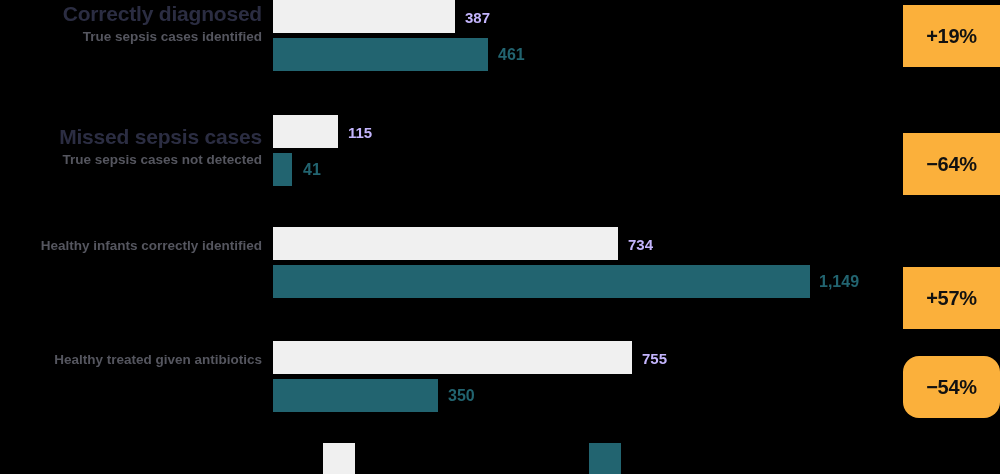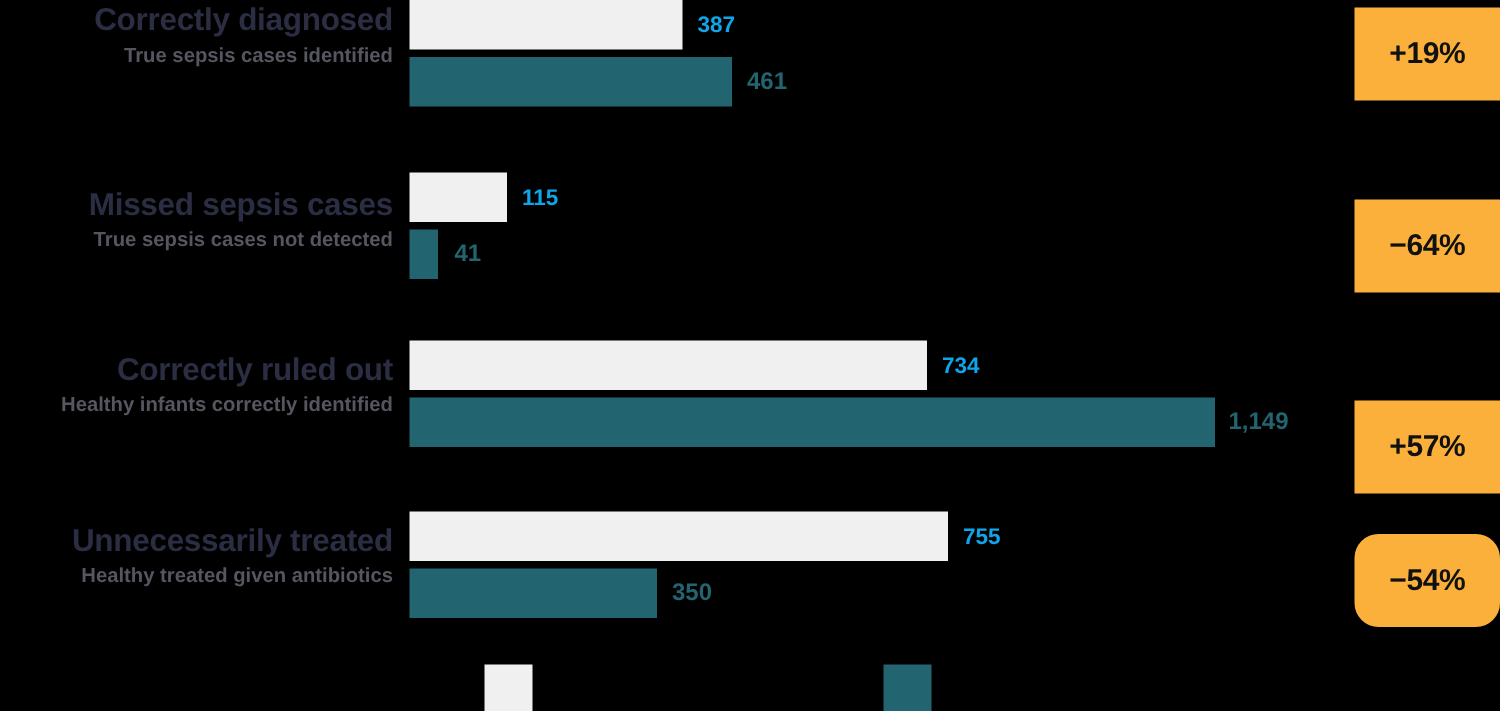--- a/index.html
+++ b/index.html
@@ -33,21 +33,21 @@
   .bars{position:absolute;left:273px;top:0;}
   .barrow{position:relative;height:33px;}
   .barrow + .barrow{margin-top:5px;}
   .bar{position:absolute;left:0;top:0;height:33px;}
   .bar.base{background:#f0f0f0;}
   .bar.comp{background:#226470;}
   .val{
     position:absolute;top:50%;transform:translateY(-50%);
     font-size:15px;font-weight:bold;white-space:nowrap;
   }
-  .val.base{color:#0ea5e9;}
+  .val.base{color:#c4b5fd;}
   .val.comp{color:#226470;font-size:16px;}
 
   .badge{
     position:absolute;left:903px;width:97px;height:62px;
     background:#fbb03b;color:#111;
     display:flex;align-items:center;justify-content:center;
     font-size:20px;font-weight:bold;letter-spacing:-0.3px;
   }
   .g0 .badge{top:5px;}
   .g1 .badge{top:18px;}
@@ -95,39 +95,37 @@
       <div class="barrow">
         <div class="bar comp" style="width:19px"></div>
         <div class="val comp" style="left:30px">41</div>
       </div>
     </div>
     <div class="badge">−64%</div>
   </div>
 
   <div class="group g2">
     <div class="labels">
-      <div class="cat-title">Correctly ruled out</div>
       <div class="cat-sub">Healthy infants correctly identified</div>
     </div>
     <div class="bars">
       <div class="barrow">
         <div class="bar base" style="width:345px"></div>
         <div class="val base" style="left:355px">734</div>
       </div>
       <div class="barrow">
         <div class="bar comp" style="width:537px"></div>
         <div class="val comp" style="left:546px">1,149</div>
       </div>
     </div>
     <div class="badge">+57%</div>
   </div>
 
   <div class="group g3">
     <div class="labels">
-      <div class="cat-title">Unnecessarily treated</div>
       <div class="cat-sub">Healthy treated given antibiotics</div>
     </div>
     <div class="bars">
       <div class="barrow">
         <div class="bar base" style="width:359px"></div>
         <div class="val base" style="left:369px">755</div>
       </div>
       <div class="barrow">
         <div class="bar comp" style="width:165px"></div>
         <div class="val comp" style="left:175px">350</div>

